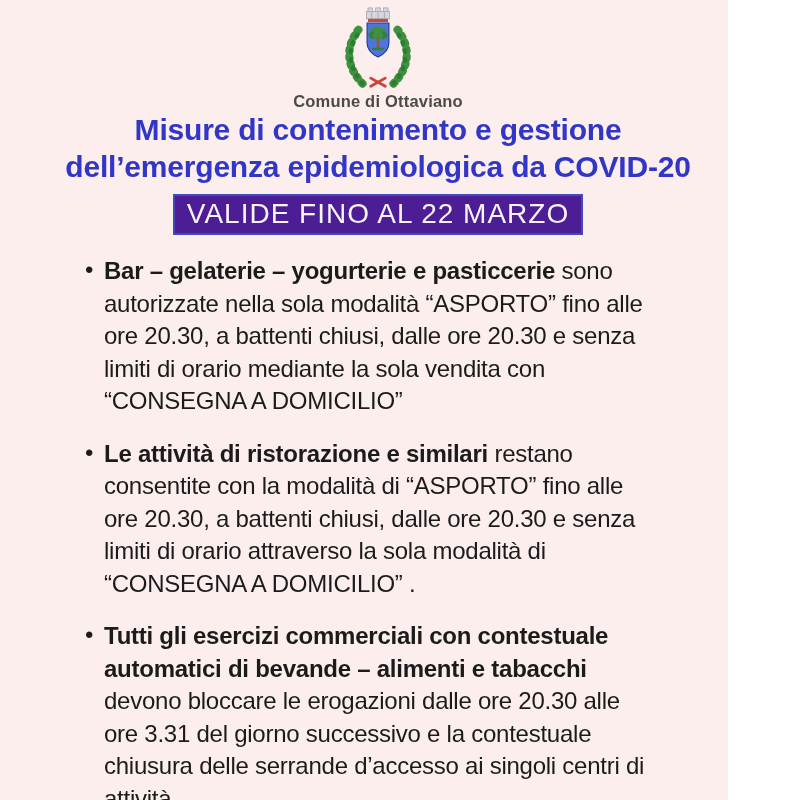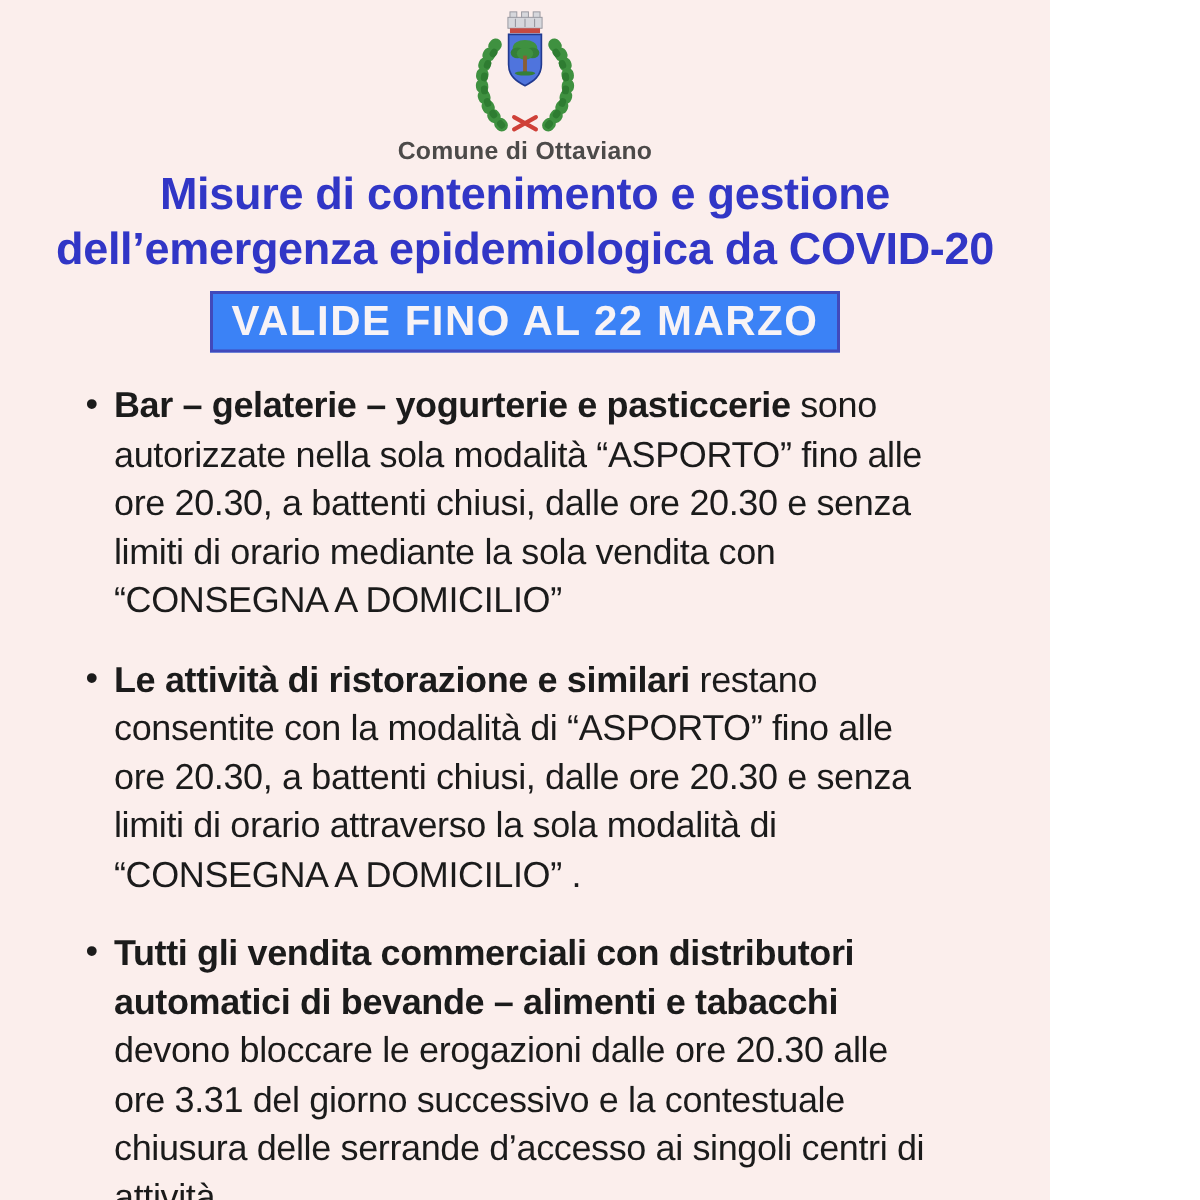--- a/index.html
+++ b/index.html
@@ -2,20 +2,21 @@
 <html><head>
 <meta charset="utf-8">
 <style>
   html,body{margin:0;padding:0;}
   .poster{
     position:relative;
     width:700px;height:800px;
     background:#fbeeec;
     font-family:"Liberation Sans", sans-serif;
     overflow:hidden;
+    padding-left:28px;
   }
   .crest{
     text-align:center;
     padding-top:7px;
     line-height:0;
   }
   .municipality{
     text-align:center;
     font-weight:bold;
     font-size:16.5px;
@@ -32,26 +33,26 @@
     font-weight:bold;
     letter-spacing:-0.2px;
   }
   .title span{display:block;}
   .banner-wrap{
     text-align:center;
     margin-top:9px;
   }
   .banner{
     display:inline-block;
-    background:#3b82f6;
+    background:#4c1d95;
     border:2px solid #4149bb;
     color:#f7f3f6;
     font-size:28px;
     line-height:34px;
-    font-weight:700;
+    font-weight:400;
     letter-spacing:1px;
     padding:1px 12px 2px 12px;
   }
   .section-heading{
     margin:17px 0 0 0;
     text-align:center;
     color:#141414;
     font-size:26px;
     line-height:31px;
     font-weight:bold;
@@ -125,16 +126,16 @@
   </h1>
 
   <div class="banner-wrap">
     <div class="banner">VALIDE FINO AL 22 MARZO</div>
   </div>
 
 
   <ul class="rules">
     <li class="rule"><span class="lead">Bar – gelaterie – yogurterie e pasticcerie</span><span class="rest"> sono autorizzate nella sola modalità “ASPORTO” fino alle ore 20.30,  a battenti chiusi, dalle ore 20.30 e senza limiti di orario mediante la sola vendita con “CONSEGNA A DOMICILIO”</span></li>
     <li class="rule"><span class="lead">Le attività di ristorazione e similari</span><span class="rest"> restano consentite con la modalità di “ASPORTO” fino alle ore 20.30, a battenti chiusi, dalle ore 20.30 e senza limiti di orario attraverso la sola modalità di “CONSEGNA A DOMICILIO” .</span></li>
-    <li class="rule"><span class="lead">Tutti gli vendita commerciali con distributori automatici di bevande – alimenti e tabacchi</span><span class="rest"> devono bloccare le erogazioni dalle ore 20.30 alle ore 3.31 del giorno successivo e la contestuale chiusura delle serrande d’accesso ai singoli centri di attività</span></li>
+    <li class="rule"><span class="lead">Tutti gli esercizi commerciali con contestuale automatici di bevande – alimenti e tabacchi</span><span class="rest"> devono bloccare le erogazioni dalle ore 20.30 alle ore 3.31 del giorno successivo e la contestuale chiusura delle serrande d’accesso ai singoli centri di attività</span></li>
   </ul>
 
 </div>
 
 </body></html>

